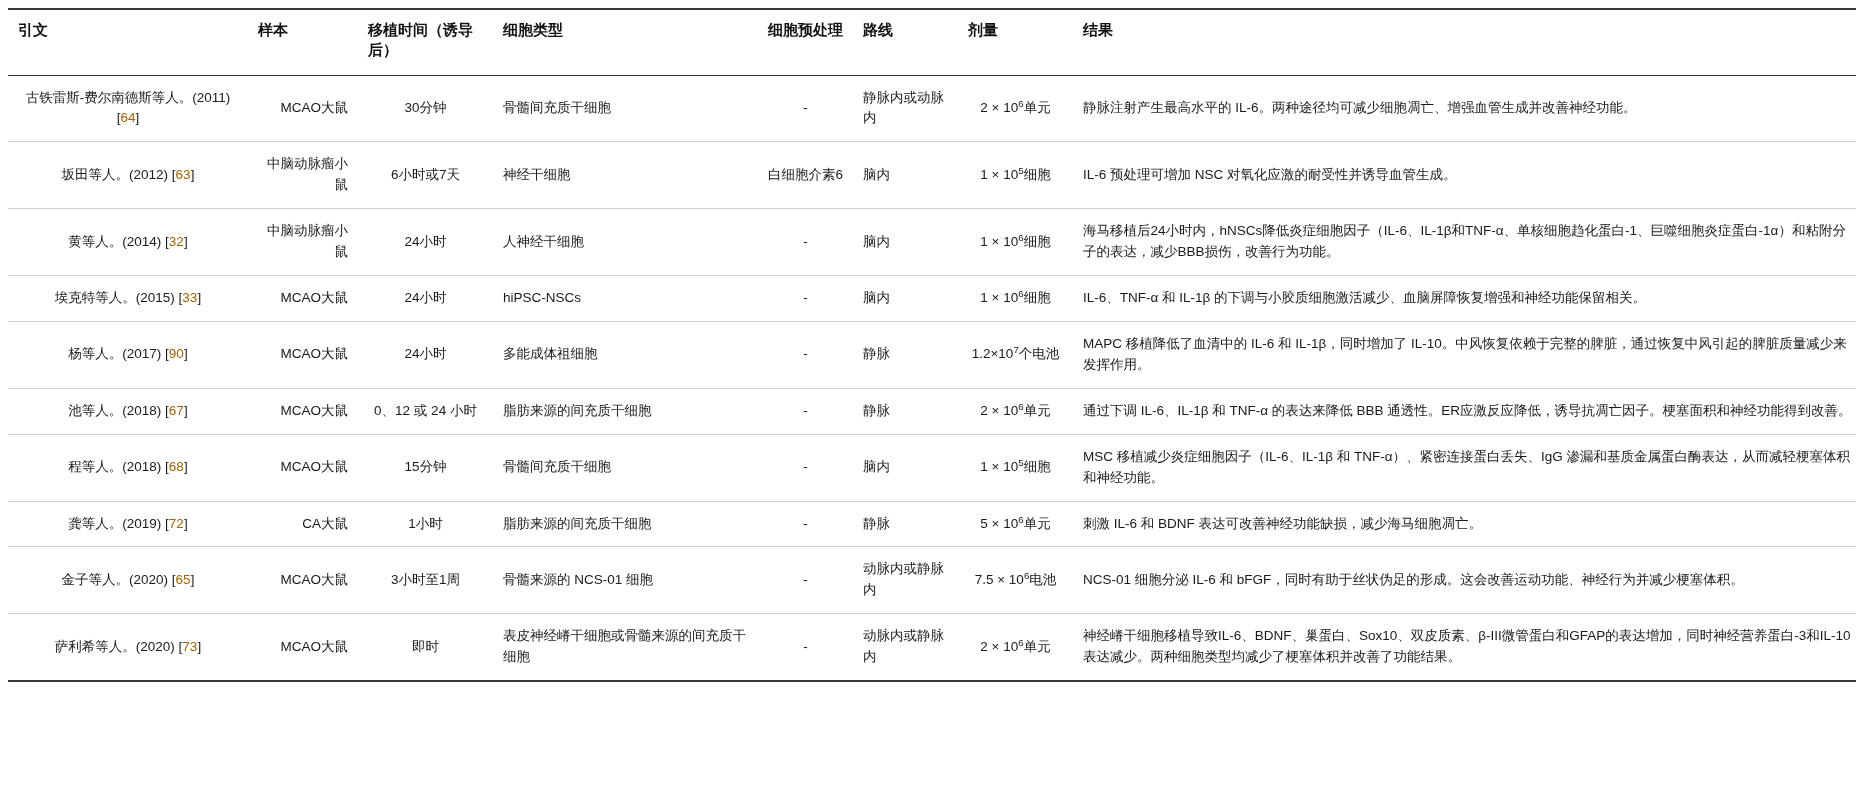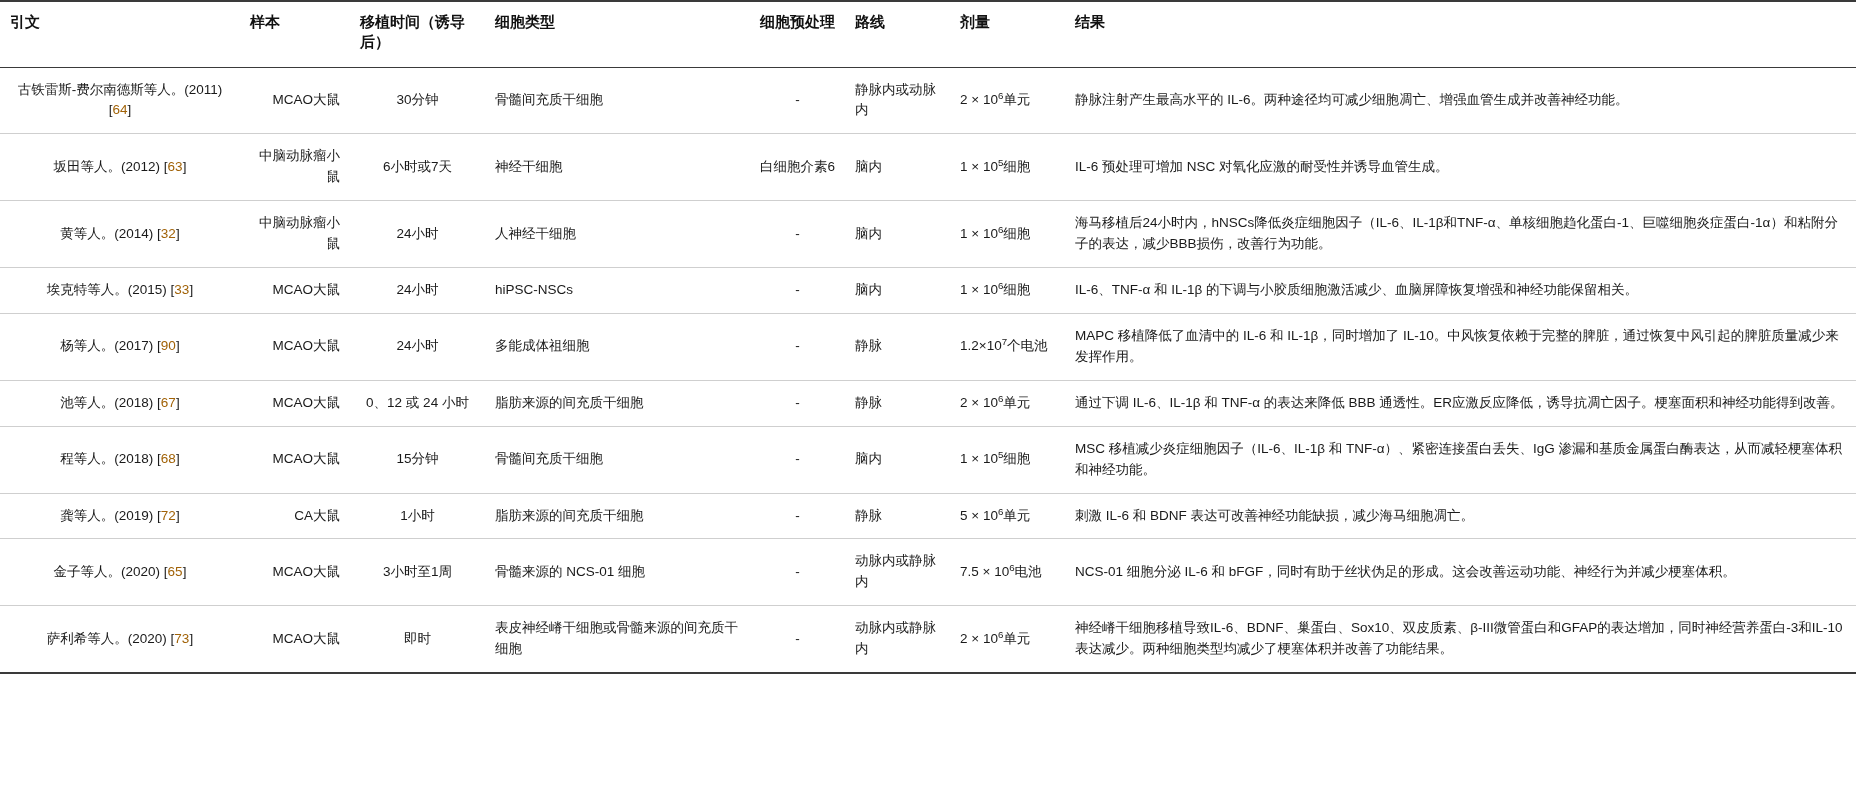--- a/index.html
+++ b/index.html
@@ -8,21 +8,21 @@
     background: #ffffff;
   }
   body {
     font-family: "Liberation Sans", "DejaVu Sans", sans-serif;
     color: #1a1a1a;
     width: 1856px;
   }
   .table-wrap {
     width: 1756px;
     box-sizing: border-box;
-    padding: 0;
+    padding: 8px;
   }
   table.study-table {
     border-collapse: collapse;
     width: 1856px;
     table-layout: fixed;
   }
   table.study-table thead th {
     font-size: 15px;
     font-weight: bold;
     text-align: left;
@@ -45,21 +45,21 @@
   }
   tbody tr:last-child td {
     border-bottom: 2px solid #3a3a3a;
   }
   .c-citation { text-align: center; }
   .c-sample   { text-align: right; }
   .c-time     { text-align: center; }
   .c-celltype { text-align: left; }
   .c-pretreat { text-align: center; }
   .c-route    { text-align: left; }
-  .c-dose     { text-align: left; }
+  .c-dose     { text-align: center; }
   .c-result   { text-align: left; }
 
   
   col.w-citation { width: 240px; }
   col.w-sample   { width: 110px; }
   col.w-time     { width: 135px; }
   col.w-celltype { width: 265px; }
   col.w-pretreat { width: 95px; }
   col.w-route    { width: 105px; }
   col.w-dose     { width: 115px; }

